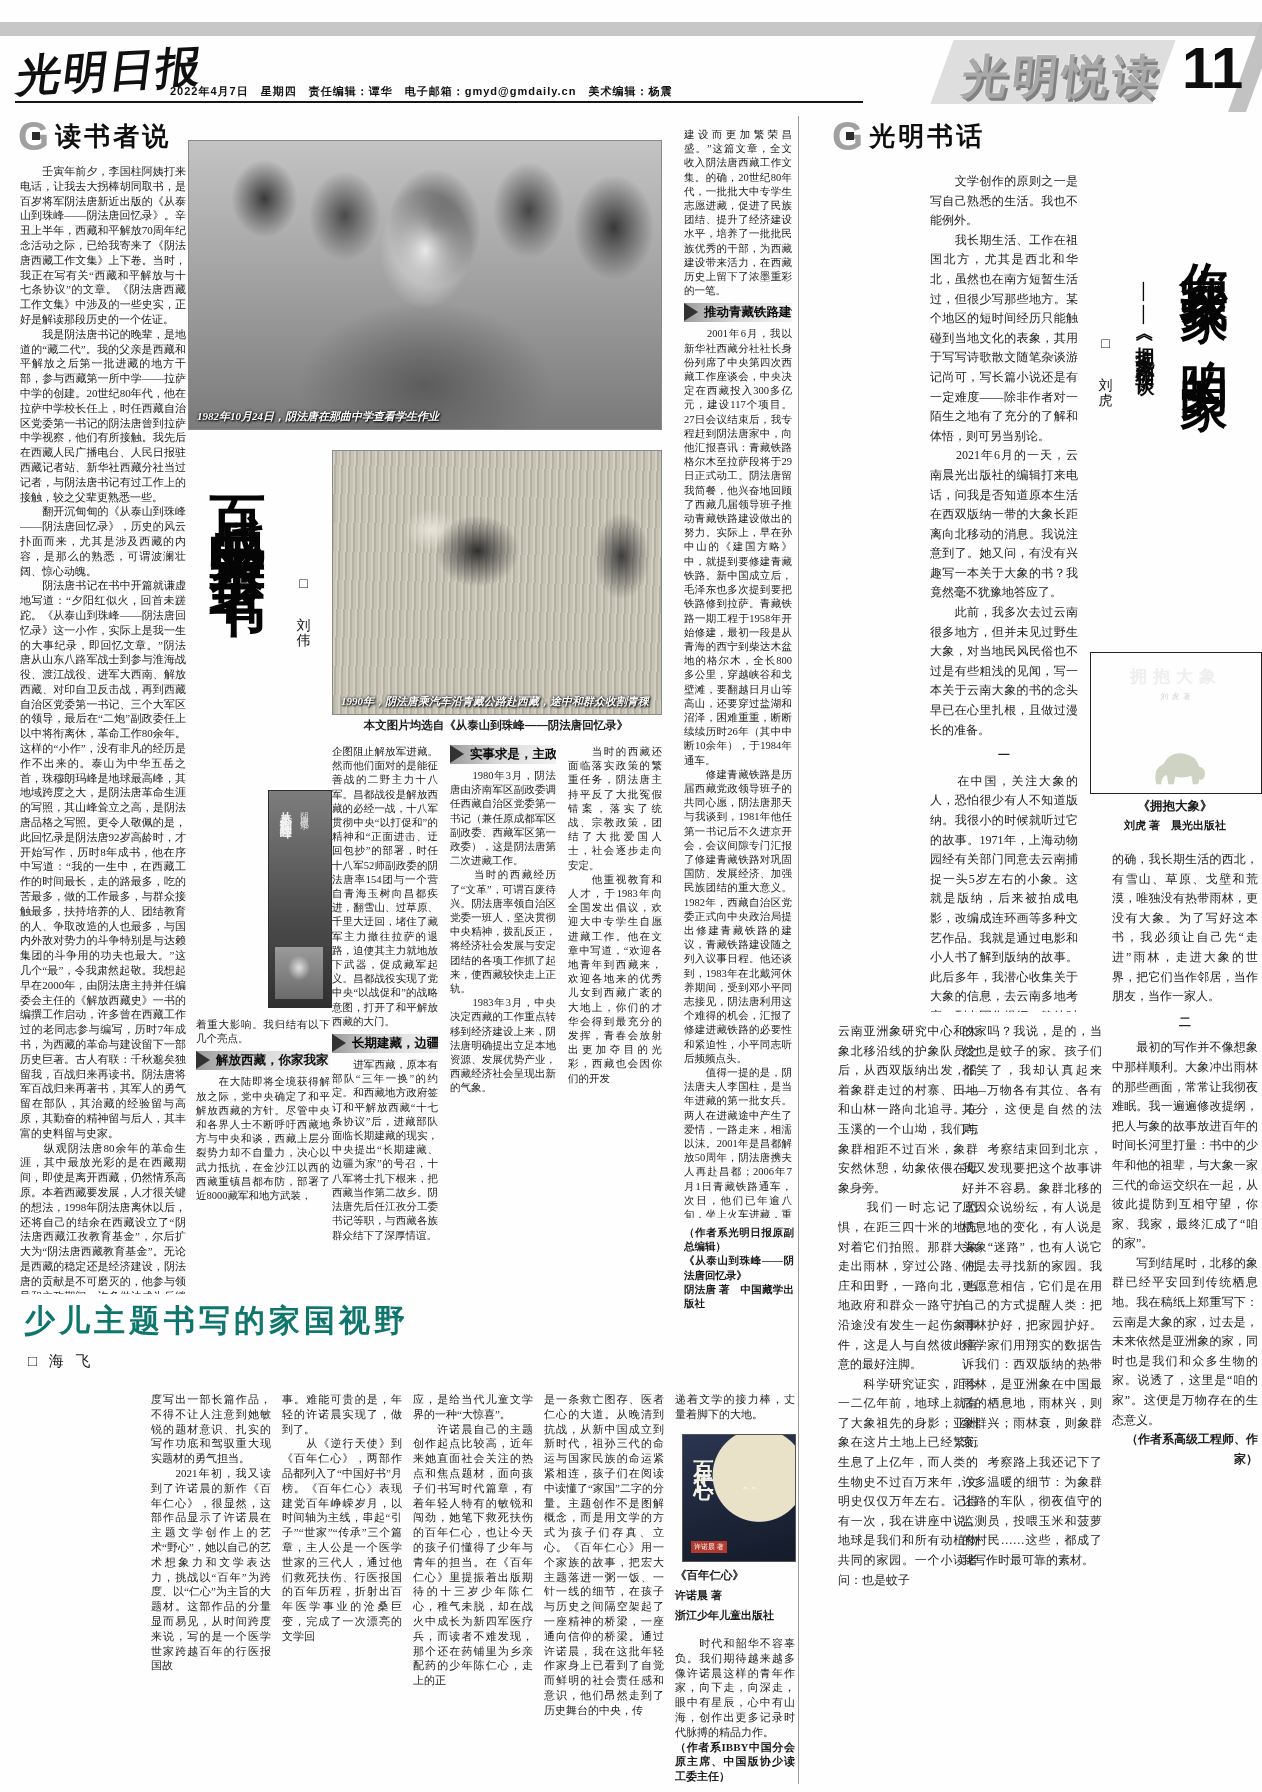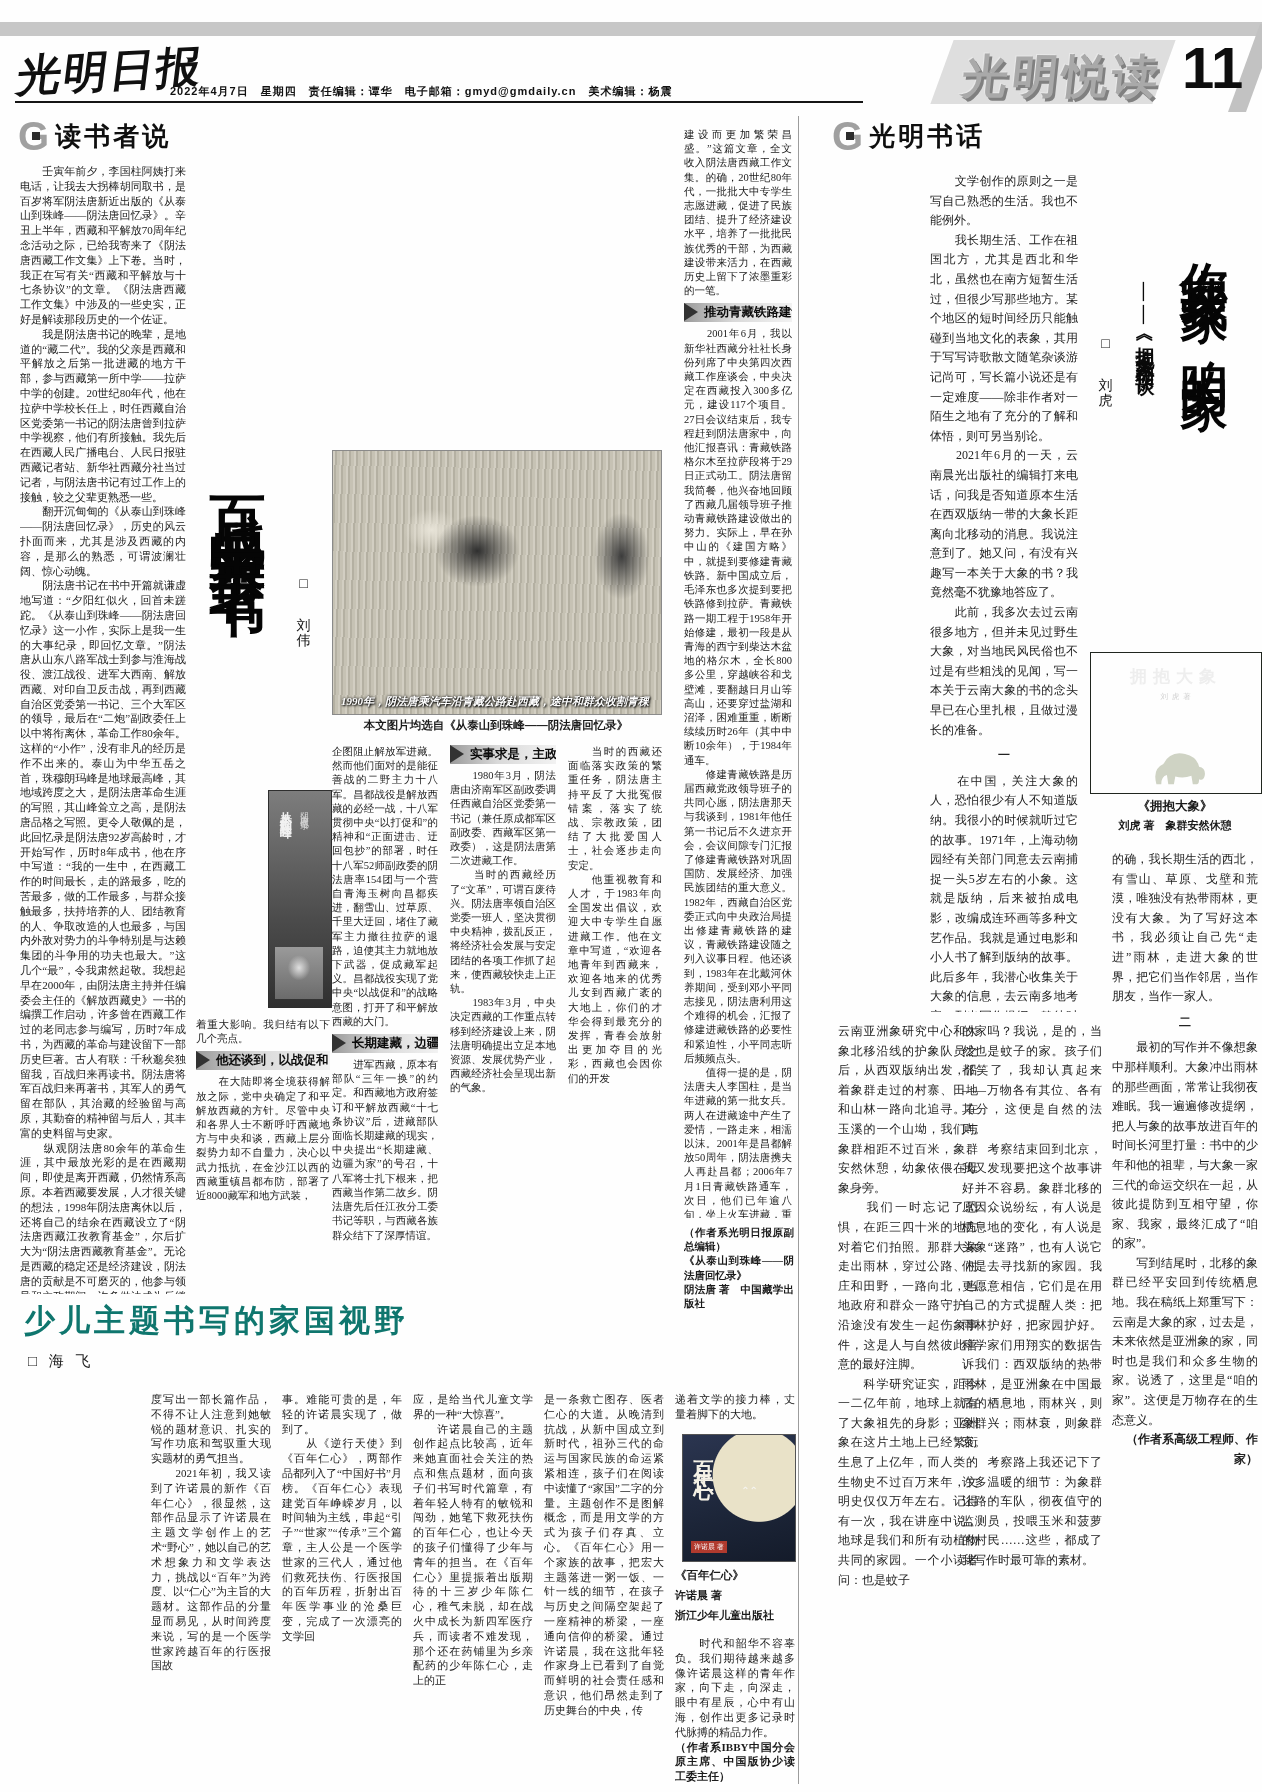--- a/index.html
+++ b/index.html
@@ -105,36 +105,40 @@
     <span class="g">G<i></i></span>
     <span class="t">读书者说</span>
   </div>
 
   <div class="col f1" style="left:20px;top:164px;width:166px;height:1130px;">　　壬寅年前夕，李国柱阿姨打来电话，让我去大拐棒胡同取书，是百岁将军阴法唐新近出版的《从泰山到珠峰——阴法唐回忆录》。辛丑上半年，西藏和平解放70周年纪念活动之际，已给我寄来了《阴法唐西藏工作文集》上下卷。当时，我正在写有关“西藏和平解放与十七条协议”的文章。《阴法唐西藏工作文集》中涉及的一些史实，正好是解读那段历史的一个佐证。
 　　我是阴法唐书记的晚辈，是地道的“藏二代”。我的父亲是西藏和平解放之后第一批进藏的地方干部，参与西藏第一所中学——拉萨中学的创建。20世纪80年代，他在拉萨中学校长任上，时任西藏自治区党委第一书记的阴法唐曾到拉萨中学视察，他们有所接触。我先后在西藏人民广播电台、人民日报驻西藏记者站、新华社西藏分社当过记者，与阴法唐书记有过工作上的接触，较之父辈更熟悉一些。
 　　翻开沉甸甸的《从泰山到珠峰——阴法唐回忆录》，历史的风云扑面而来，尤其是涉及西藏的内容，是那么的熟悉，可谓波澜壮阔、惊心动魄。
 　　阴法唐书记在书中开篇就谦虚地写道：“夕阳红似火，回首未蹉跎。《从泰山到珠峰——阴法唐回忆录》这一小作，实际上是我一生的大事纪录，即回忆文章。”阴法唐从山东八路军战士到参与淮海战役、渡江战役、进军大西南、解放西藏、对印自卫反击战，再到西藏自治区党委第一书记、三个大军区的领导，最后在“二炮”副政委任上以中将衔离休，革命工作80余年。这样的“小作”，没有非凡的经历是作不出来的。泰山为中华五岳之首，珠穆朗玛峰是地球最高峰，其地域跨度之大，是阴法唐革命生涯的写照，其山峰耸立之高，是阴法唐品格之写照。更令人敬佩的是，此回忆录是阴法唐92岁高龄时，才开始写作，历时8年成书，他在序中写道：“我的一生中，在西藏工作的时间最长，走的路最多，吃的苦最多，做的工作最多，与群众接触最多，扶持培养的人、团结教育的人、争取改造的人也最多，与国内外敌对势力的斗争特别是与达赖集团的斗争用的功夫也最大。”这几个“最”，令我肃然起敬。我想起早在2000年，由阴法唐主持并任编委会主任的《解放西藏史》一书的编撰工作启动，许多曾在西藏工作过的老同志参与编写，历时7年成书，为西藏的革命与建设留下一部历史巨著。古人有联：千秋邈矣独留我，百战归来再读书。阴法唐将军百战归来再著书，其军人的勇气留在部队，其治藏的经验留与高原，其勤奋的精神留与后人，其丰富的史料留与史家。
 　　纵观阴法唐80余年的革命生涯，其中最放光彩的是在西藏期间，即使是离开西藏，仍然情系高原。本着西藏要发展，人才很关键的想法，1998年阴法唐离休以后，还将自己的结余在西藏设立了“阴法唐西藏江孜教育基金”，尔后扩大为“阴法唐西藏教育基金”。无论是西藏的稳定还是经济建设，阴法唐的贡献是不可磨灭的，他参与领导和主政期间，许多做法成为后继的宝贵经验，至今产生着积极的作用并有</div>
 
+  <div class="photo" style="left:188px;top:140px;width:472px;height:288px;">
+    <div class="photo1bg"></div>
+    <div class="photocap">1982年10月24日，阴法唐在那曲中学查看学生作业</div>
+  </div>
 
   <div class="abs vert mainv" style="left:200px;top:452px;height:556px;">百战归来再著书</div>
   <div class="abs vert bylinev" style="left:294px;top:576px;height:130px;">□ 刘 伟</div>
   <div class="abs spine" style="left:268px;top:790px;width:62px;height:216px;">
     <span class="st1">从泰山到珠峰</span>
     <span class="st2">阴法唐回忆录</span>
     <span class="sphoto"></span>
   </div>
 
   <div class="photo" style="left:332px;top:450px;width:328px;height:263px;">
     <div class="photo2bg"></div>
     <div class="photocap">1990年，阴法唐乘汽车沿青藏公路赴西藏，途中和群众收割青稞</div>
   </div>
   <div class="abs photos-credit" style="left:332px;top:718px;width:328px;">本文图片均选自《从泰山到珠峰——阴法唐回忆录》</div>
 
-  <div class="col f2" style="left:196px;top:1018px;width:134px;height:276px;"><span>着重大影响。我归结有以下几个亮点。</span><span class="sechead">他还谈到，以战促和</span><span>　　在大陆即将全境获得解放之际，党中央确定了和平解放西藏的方针。尽管中央和各界人士不断呼吁西藏地方与中央和谈，西藏上层分裂势力却不自量力，决心以武力抵抗，在金沙江以西的西藏重镇昌都布防，部署了近8000藏军和地方武装，</span></div>
+  <div class="col f2" style="left:196px;top:1018px;width:134px;height:276px;"><span>着重大影响。我归结有以下几个亮点。</span><span class="sechead">解放西藏，你家我家</span><span>　　在大陆即将全境获得解放之际，党中央确定了和平解放西藏的方针。尽管中央和各界人士不断呼吁西藏地方与中央和谈，西藏上层分裂势力却不自量力，决心以武力抵抗，在金沙江以西的西藏重镇昌都布防，部署了近8000藏军和地方武装，</span></div>
 
   <div class="col f2" style="left:332px;top:745px;width:106px;height:548px;"><span>企图阻止解放军进藏。然而他们面对的是能征善战的二野主力十八军。昌都战役是解放西藏的必经一战，十八军贯彻中央“以打促和”的精神和“正面进击、迂回包抄”的部署，时任十八军52师副政委的阴法唐率154团与一个营自青海玉树向昌都疾进，翻雪山、过草原、千里大迂回，堵住了藏军主力撤往拉萨的退路，迫使其主力就地放下武器，促成藏军起义。昌都战役实现了党中央“以战促和”的战略意图，打开了和平解放西藏的大门。</span><span class="sechead">长期建藏，边疆为家</span><span>　　进军西藏，原本有部队“三年一换”的约定。和西藏地方政府签订和平解放西藏“十七条协议”后，进藏部队面临长期建藏的现实，中央提出“长期建藏、边疆为家”的号召，十八军将士扎下根来，把西藏当作第二故乡。阴法唐先后任江孜分工委书记等职，与西藏各族群众结下了深厚情谊。</span></div>
   <div class="col f2" style="left:450px;top:745px;width:106px;height:548px;"><span class="sechead" style="margin-top:0;">实事求是，主政西藏</span><span>　　1980年3月，阴法唐由济南军区副政委调任西藏自治区党委第一书记（兼任原成都军区副政委、西藏军区第一政委），这是阴法唐第二次进藏工作。
 　　当时的西藏经历了“文革”，可谓百废待兴。阴法唐率领自治区党委一班人，坚决贯彻中央精神，拨乱反正，将经济社会发展与安定团结的各项工作抓了起来，使西藏较快走上正轨。
 　　1983年3月，中央决定西藏的工作重点转移到经济建设上来，阴法唐明确提出立足本地资源、发展优势产业，西藏经济社会呈现出新的气象。</span></div>
   <div class="col f2" style="left:568px;top:745px;width:94px;height:548px;">　　当时的西藏还面临落实政策的繁重任务，阴法唐主持平反了大批冤假错案，落实了统战、宗教政策，团结了大批爱国人士，社会逐步走向安定。
 　　他重视教育和人才，于1983年向全国发出倡议，欢迎大中专学生自愿进藏工作。他在文章中写道，“欢迎各地青年到西藏来，欢迎各地来的优秀儿女到西藏广袤的大地上，你们的才华会得到最充分的发挥，青春会放射出更加夺目的光彩，西藏也会因你们的开发</div>
 
   <div class="col f2" style="left:684px;top:128px;width:108px;height:1090px;"><span>建设而更加繁荣昌盛。”这篇文章，全文收入阴法唐西藏工作文集。的确，20世纪80年代，一批批大中专学生志愿进藏，促进了民族团结、提升了经济建设水平，培养了一批批民族优秀的干部，为西藏建设带来活力，在西藏历史上留下了浓墨重彩的一笔。</span><span class="sechead">推动青藏铁路建设</span><span>　　2001年6月，我以新华社西藏分社社长身份列席了中央第四次西藏工作座谈会，中央决定在西藏投入300多亿元，建设117个项目。27日会议结束后，我专程赶到阴法唐家中，向他汇报喜讯：青藏铁路格尔木至拉萨段将于29日正式动工。阴法唐留我简餐，他兴奋地回顾了西藏几届领导班子推动青藏铁路建设做出的努力。实际上，早在孙中山的《建国方略》中，就提到要修建青藏铁路。新中国成立后，毛泽东也多次提到要把铁路修到拉萨。青藏铁路一期工程于1958年开始修建，最初一段是从青海的西宁到柴达木盆地的格尔木，全长800多公里，穿越峡谷和戈壁滩，要翻越日月山等高山，还要穿过盐湖和沼泽，困难重重，断断续续历时26年（其中中断10余年），于1984年通车。
 　　修建青藏铁路是历届西藏党政领导班子的共同心愿，阴法唐那天与我谈到，1981年他任第一书记后不久进京开会，会议间隙专门汇报了修建青藏铁路对巩固国防、发展经济、加强民族团结的重大意义。1982年，西藏自治区党委正式向中央政治局提出修建青藏铁路的建议，青藏铁路建设随之列入议事日程。他还谈到，1983年在北戴河休养期间，受到邓小平同志接见，阴法唐利用这个难得的机会，汇报了修建进藏铁路的必要性和紧迫性，小平同志听后频频点头。
@@ -162,21 +166,21 @@
   <div class="abs vert bylinev" style="left:1096px;top:336px;height:120px;">□ 刘 虎</div>
 
   <div class="abs cover-ele" style="left:1090px;top:652px;width:170px;height:140px;">
     <div class="ct">拥抱大象</div>
     <div class="ca">刘 虎 著</div>
     <svg style="position:absolute;left:50px;bottom:4px;" width="70" height="46" viewBox="0 0 100 64">
       <path d="M22 58 Q16 36 32 29 Q42 10 63 15 Q80 19 83 33 Q93 35 91 46 Q89 54 83 51 Q83 58 80 58 L74 58 L72 46 Q61 50 49 47 L47 58 L39 58 L37 45 Q29 47 29 58 Z" fill="#cfd3c4"></path>
     </svg>
   </div>
   <div class="abs bookcap" style="left:1090px;top:798px;width:170px;text-align:center;font-size:12.5px;">《拥抱大象》</div>
-  <div class="abs bookcap" style="left:1090px;top:818px;width:170px;text-align:center;font-size:11px;">刘虎 著　象群安然休憩</div>
+  <div class="abs bookcap" style="left:1090px;top:818px;width:170px;text-align:center;font-size:11px;">刘虎 著　晨光出版社</div>
 
   <div class="col kai" style="left:1112px;top:850px;width:146px;height:932px;"><span>的确，我长期生活的西北，有雪山、草原、戈壁和荒漠，唯独没有热带雨林，更没有大象。为了写好这本书，我必须让自己先“走进”雨林，走进大象的世界，把它们当作邻居，当作朋友，当作一家人。</span><span class="divider-num">二</span><span>　　最初的写作并不像想象中那样顺利。大象冲出雨林的那些画面，常常让我彻夜难眠。我一遍遍修改提纲，把人与象的故事放进百年的时间长河里打量：书中的少年和他的祖辈，与大象一家三代的命运交织在一起，从彼此提防到互相守望，你家、我家，最终汇成了“咱的家”。
 　　写到结尾时，北移的象群已经平安回到传统栖息地。我在稿纸上郑重写下：云南是大象的家，过去是，未来依然是亚洲象的家，同时也是我们和众多生物的家。说透了，这里是“咱的家”。这便是万物存在的生态意义。</span>
 <span class="creditline" style="display:block;text-align:right;">（作者系高级工程师、作家）</span></div>
 
   <div class="col kai" style="left:810px;top:1022px;width:140px;height:760px;margin-left:28px;">云南亚洲象研究中心和大象北移沿线的护象队员之后，从西双版纳出发，沿着象群走过的村寨、田地和山林一路向北追寻。在玉溪的一个山坳，我们与象群相距不过百米，象群安然休憩，幼象依偎在母象身旁。
 　　我们一时忘记了恐惧，在距三四十米的地方对着它们拍照。那群大象走出雨林，穿过公路、村庄和田野，一路向北，当地政府和群众一路守护，沿途没有发生一起伤象事件，这是人与自然彼此善意的最好注脚。
 　　科学研究证实，距今一二亿年前，地球上就有了大象祖先的身影；亚洲象在这片土地上已经繁衍生息了上亿年，而人类的生物史不过百万来年，文明史仅仅万年左右。记得有一次，我在讲座中说，地球是我们和所有动植物共同的家园。一个小读者问：也是蚊子</div>
   <div class="col kai" style="left:962px;top:1022px;width:140px;height:760px;">的家吗？我说，是的，当然也是蚊子的家。孩子们都笑了，我却认真起来——万物各有其位、各有其分，这便是自然的法则。
 　　考察结束回到北京，我又发现要把这个故事讲好并不容易。象群北移的原因众说纷纭，有人说是栖息地的变化，有人说是头象“迷路”，也有人说它们是去寻找新的家园。我更愿意相信，它们是在用自己的方式提醒人类：把雨林护好，把家园护好。科学家们用翔实的数据告诉我们：西双版纳的热带雨林，是亚洲象在中国最后的栖息地，雨林兴，则象群兴；雨林衰，则象群衰。

